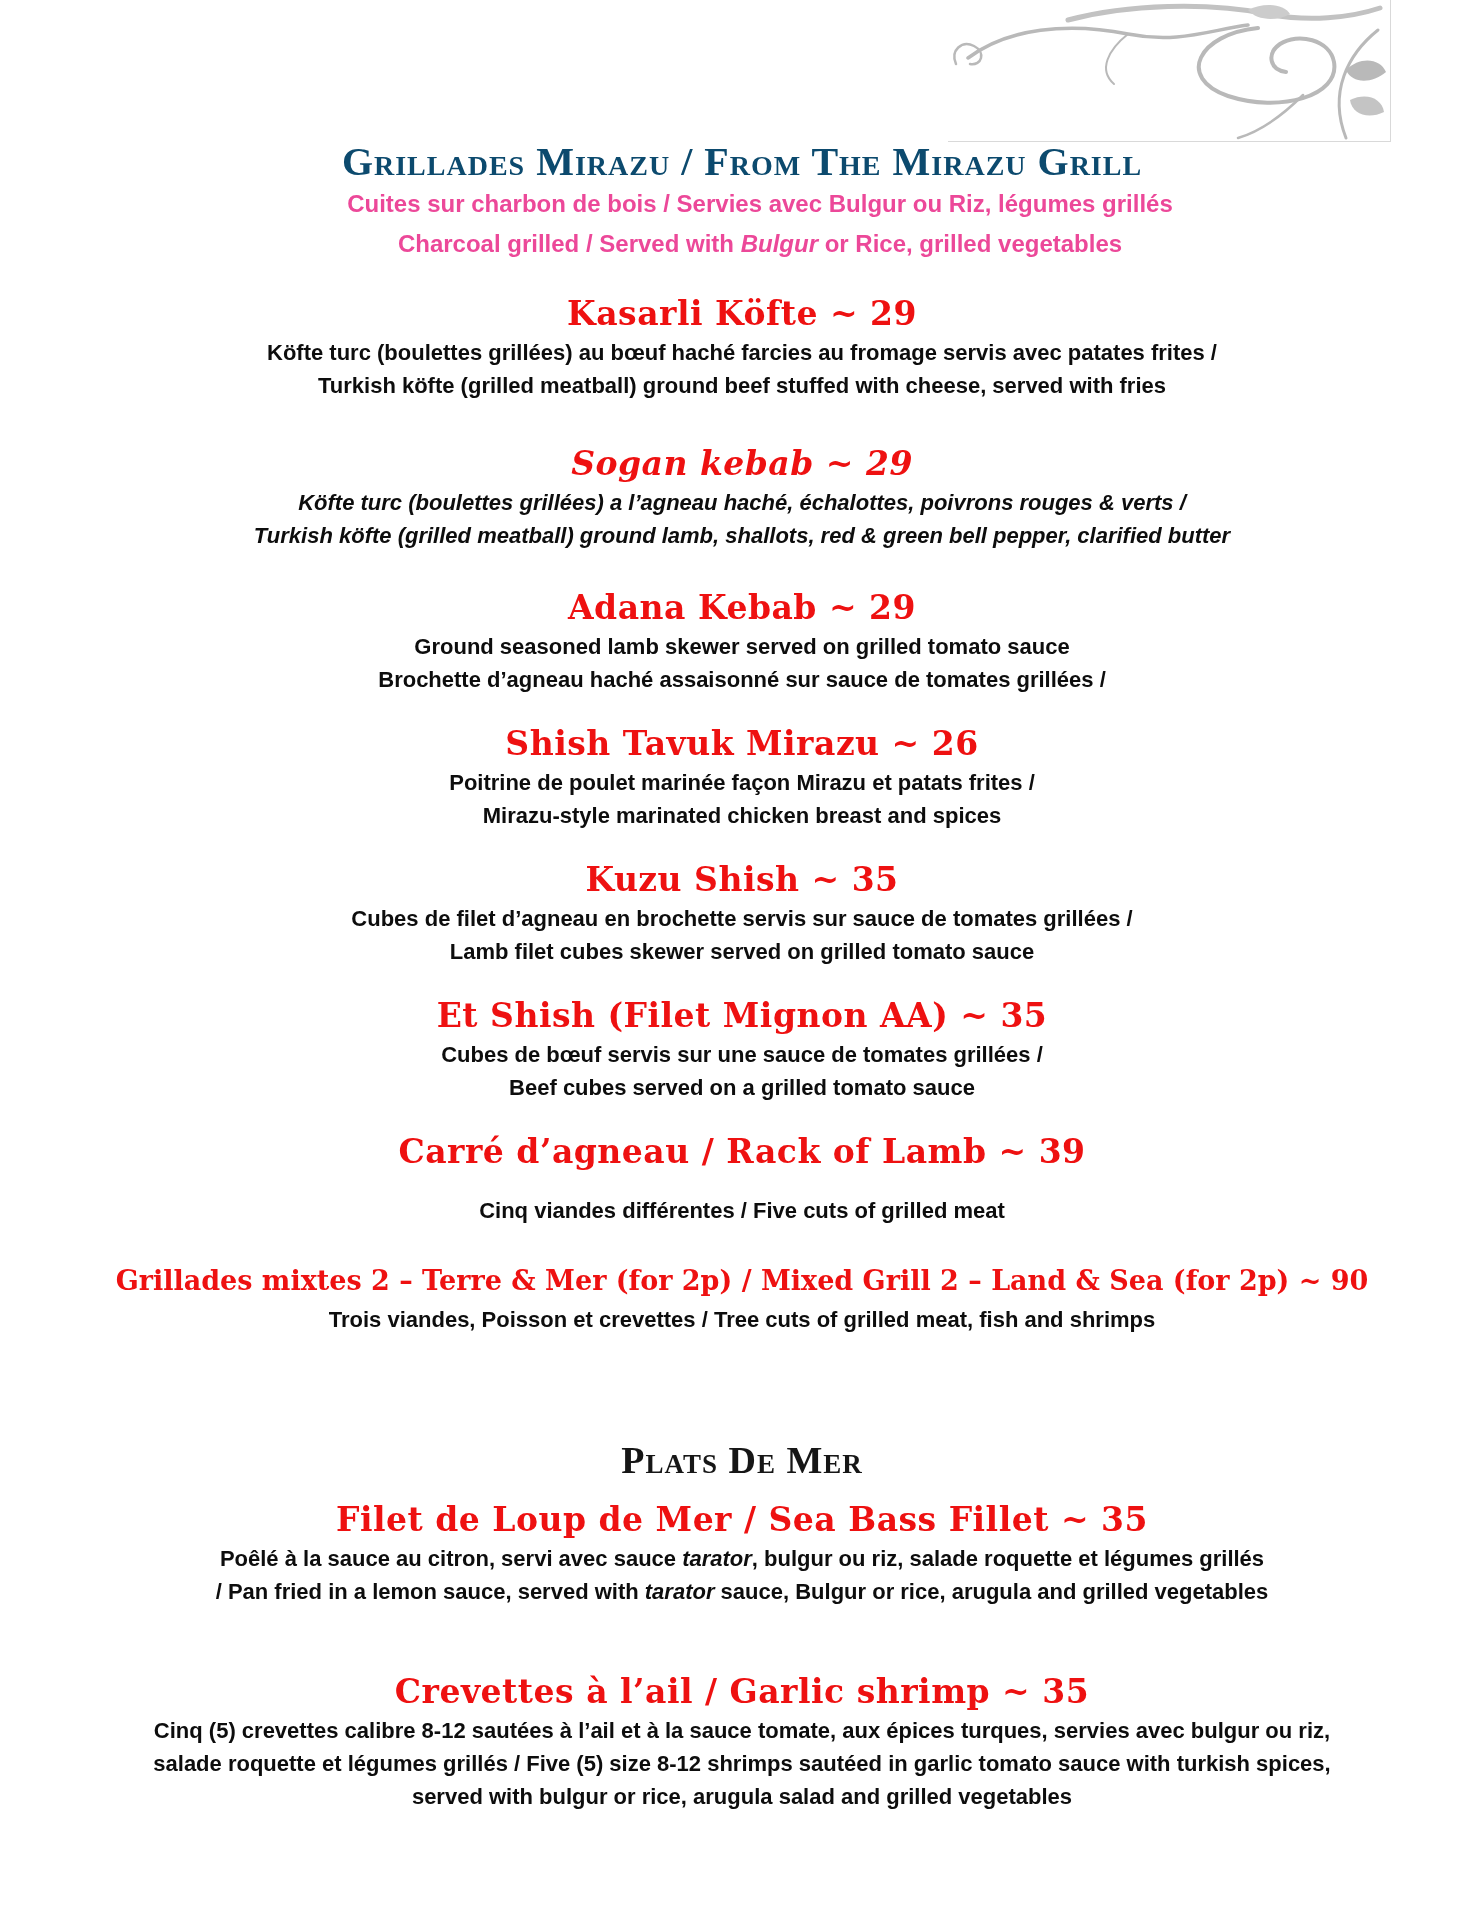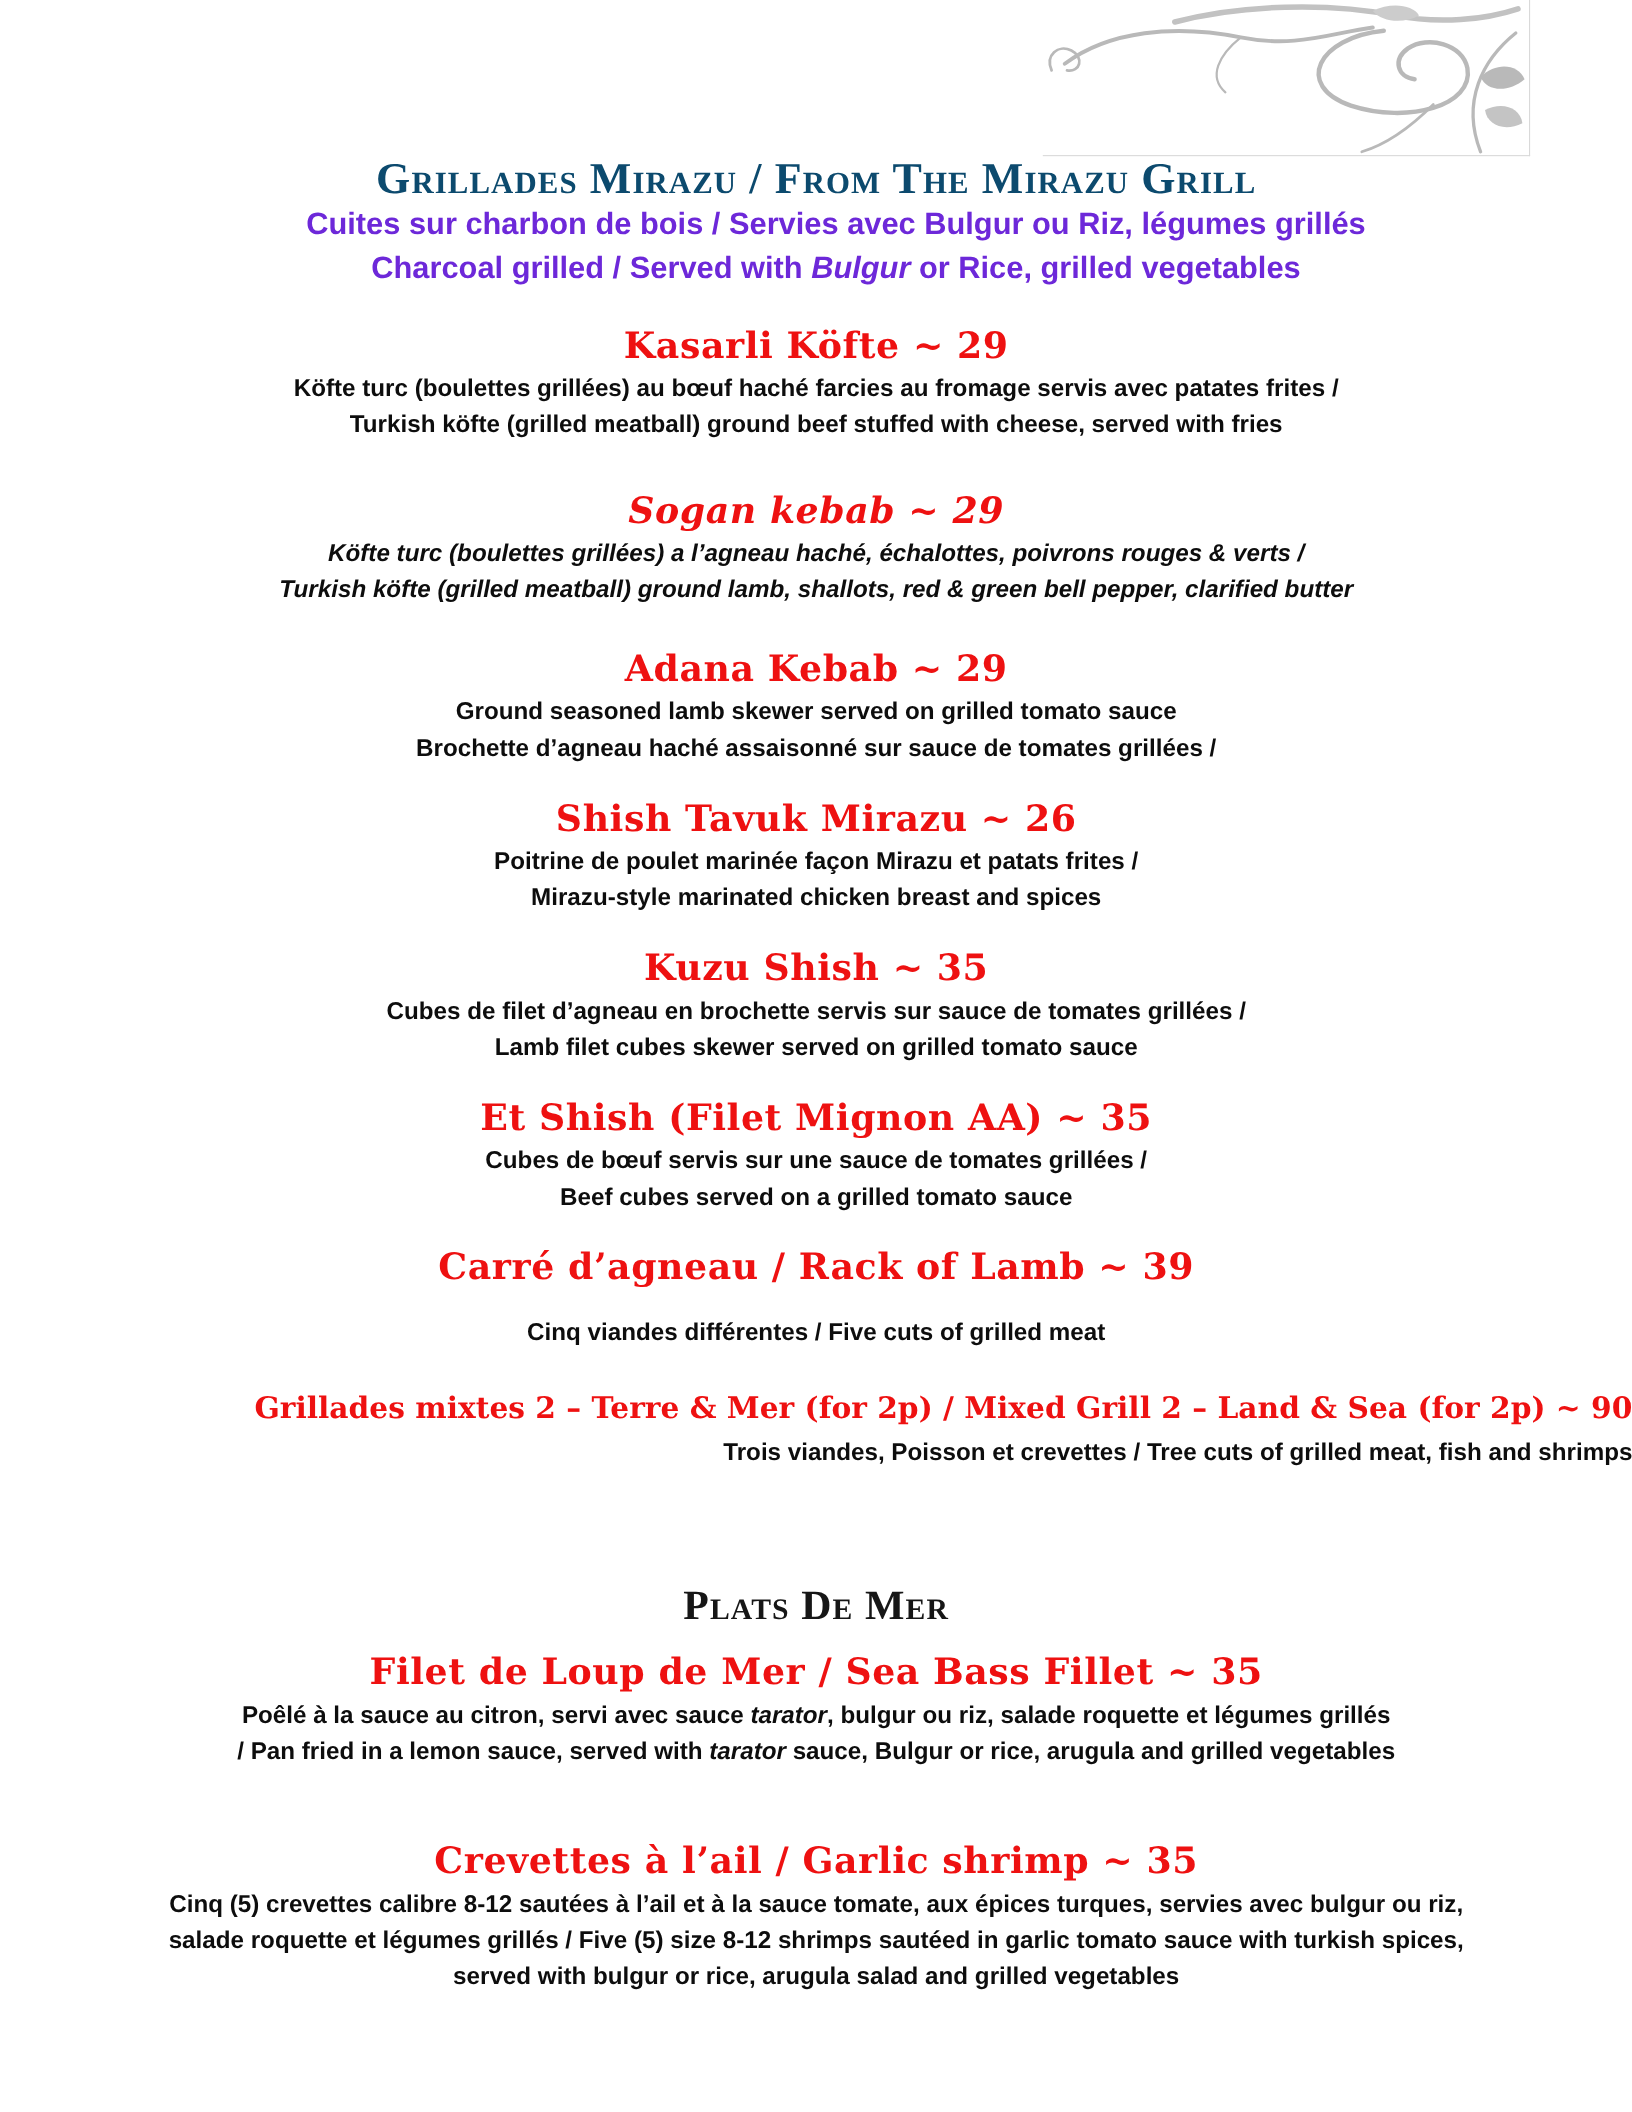--- a/index.html
+++ b/index.html
@@ -37,35 +37,35 @@
     font-family:"Liberation Serif",serif;
     font-variant:small-caps;
     font-weight:600;
     font-size:40px;
     line-height:44px;
     letter-spacing:1px;
     color:#0c4a6e;
   }
   .menu-subtitle{
     font-weight:bold;
-    font-size:28px;
+    font-size:24px;
     line-height:40px;
-    color:#6d28d9;
+    color:#ec4899;
     white-space:nowrap;
     padding-left:36px;
   }
   .it{font-style:italic;}
 
   .items{margin-top:32px;}
   .item{margin-bottom:30px;}
   .item.mb-xl{margin-bottom:44px;}
   .item.mb-lg{margin-bottom:38px;font-style:italic;}
   .item.mb-sm{margin-bottom:24px;}
   .item.mb-g1{margin-bottom:36px;}
-  .item.mb-g2{margin-bottom:104px;text-align:right;}
+  .item.mb-g2{margin-bottom:104px;}
   .item.mb-fish{margin-bottom:66px;}
 
   .item-title{
     font-family:"DejaVu Serif","Liberation Serif",serif;
     font-weight:bold;
     font-size:33px;
     line-height:36px;
     letter-spacing:0.5px;
     color:var(--accent-red,#ee1111);
     white-space:nowrap;

